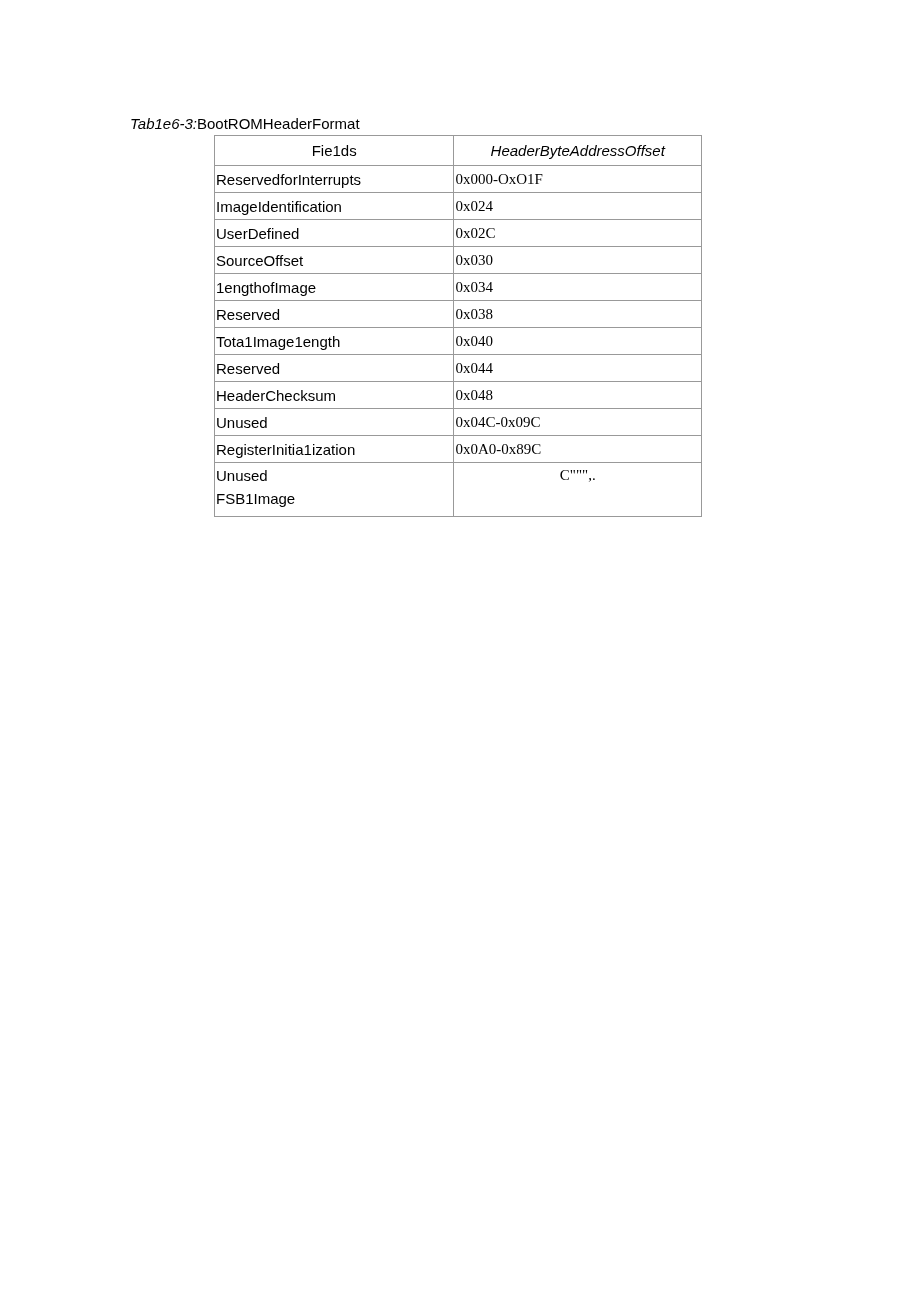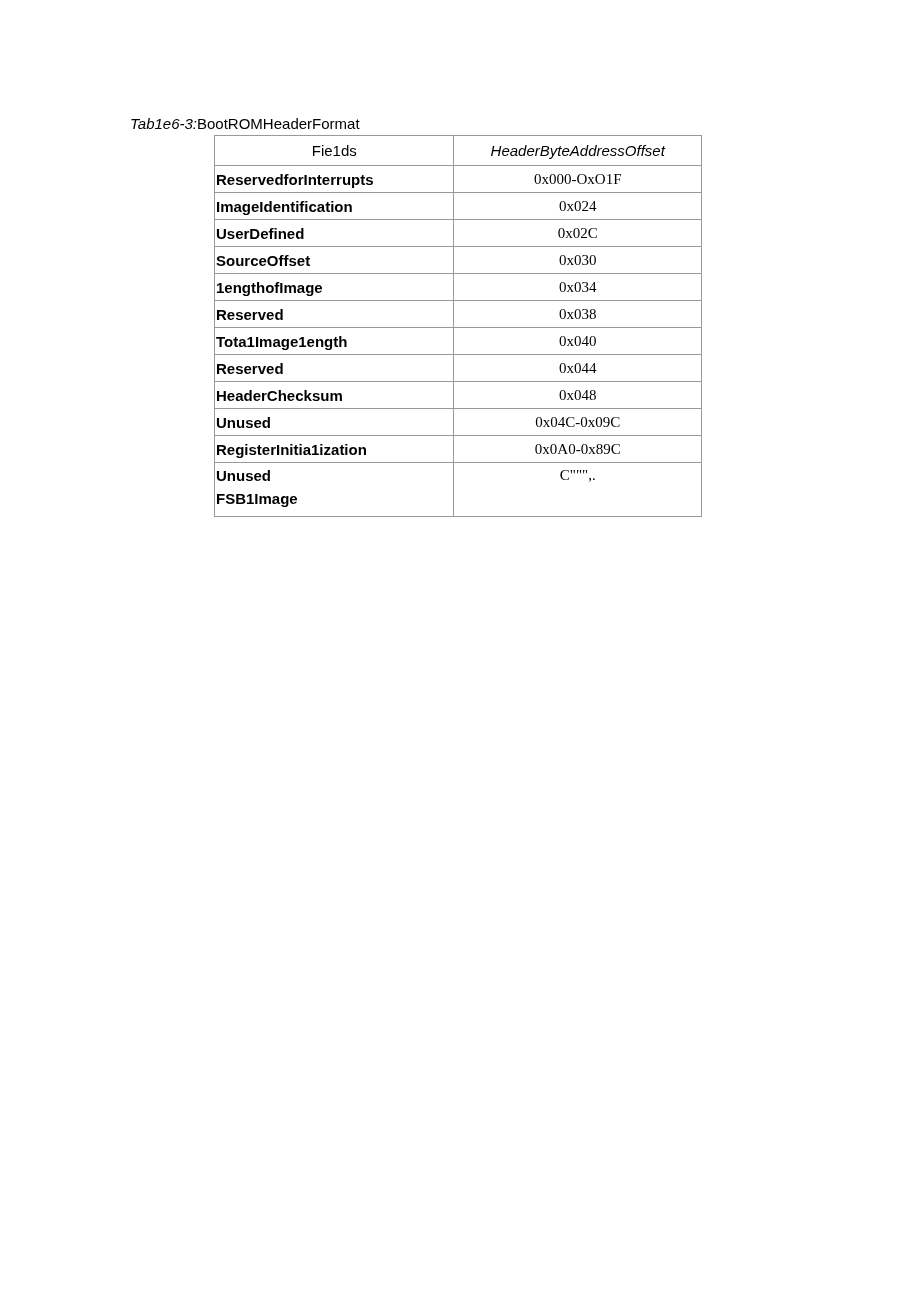--- a/index.html
+++ b/index.html
@@ -47,24 +47,22 @@
     }
     th:first-child {
       width: 240px;
     }
     th:last-child {
       width: 248px;
       font-style: italic;
     }
     td.field {
       text-align: left;
-      font-weight: bold;
     }
     td.offset {
-      text-align: center;
       font-family: "Times New Roman", serif;
     }
     tr.double-row td {
       height: 54px;
       vertical-align: top;
     }
     tr.double-row td.offset {
       font-family: "Times New Roman", serif;
       text-align: center;
     }

